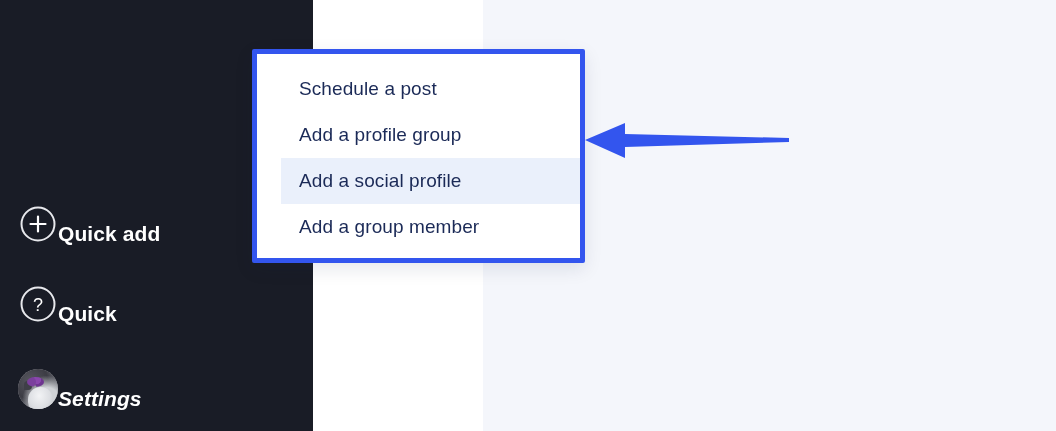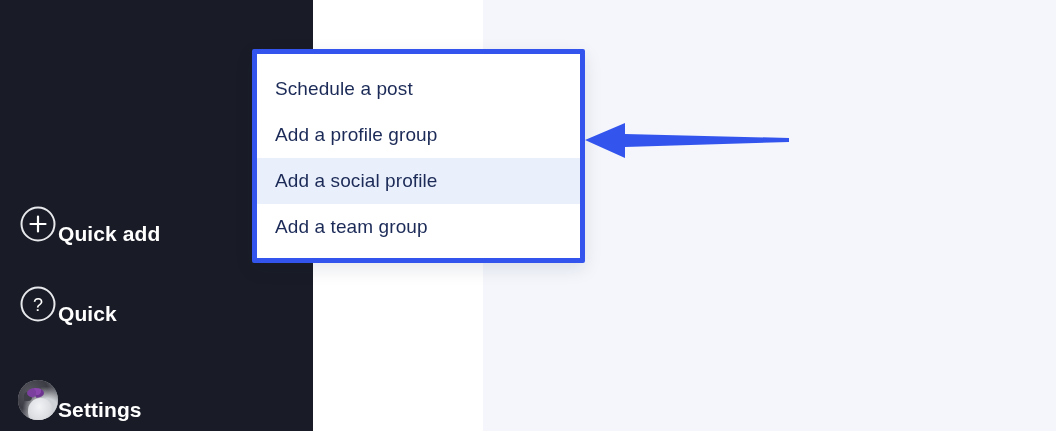--- a/index.html
+++ b/index.html
@@ -49,21 +49,21 @@
   .sidebar-item {
     position: absolute;
     left: 18px;
     display: flex;
     align-items: flex-end;
     height: 44px;
     cursor: pointer;
   }
   .sidebar-item:nth-of-type(1) { top: 200px; }
   .sidebar-item:nth-of-type(2) { top: 280px; }
-  .sidebar-item:nth-of-type(3) { top: 376px; }
+  .sidebar-item:nth-of-type(3) { top: 365px; font-style: italic; }
 
   .sb-icon {
     width: 40px;
     height: 40px;
     flex: 0 0 40px;
     display: flex;
     align-items: center;
     justify-content: center;
   }
   .sb-icon svg { display: block; }
@@ -131,20 +131,21 @@
     position: absolute;
     left: 252px;
     top: 49px;
     width: 333px;
     height: 214px;
     box-sizing: border-box;
     border: 5px solid #3355ee;
     background: #ffffff;
     border-radius: 2px;
     box-shadow: 0 6px 18px rgba(20, 30, 70, 0.10);
+    padding-left: 24px;
   }
   .menu-inner {
     position: relative;
     width: 100%;
     height: 100%;
     background: #ffffff;
     padding-top: 12px;
     box-sizing: border-box;
   }
   .menu-item {
@@ -222,21 +223,21 @@
       <div class="menu-item">
         <span>Schedule a post</span>
       </div>
       <div class="menu-item">
         <span>Add a profile group</span>
       </div>
       <div class="menu-item is-active">
         <span>Add a social profile</span>
       </div>
       <div class="menu-item">
-        <span>Add a team group</span>
+        <span>Add a group member</span>
       </div>
     </div>
   </div>
 
   <div class="arrow-annot">
     <svg width="215" height="50" viewBox="0 0 215 50" aria-hidden="true">
       <polygon points="5,25 45,8 45,19 209,23 209,27 45,32 45,43" fill="#3355ee"></polygon>
     </svg>
   </div>
 

